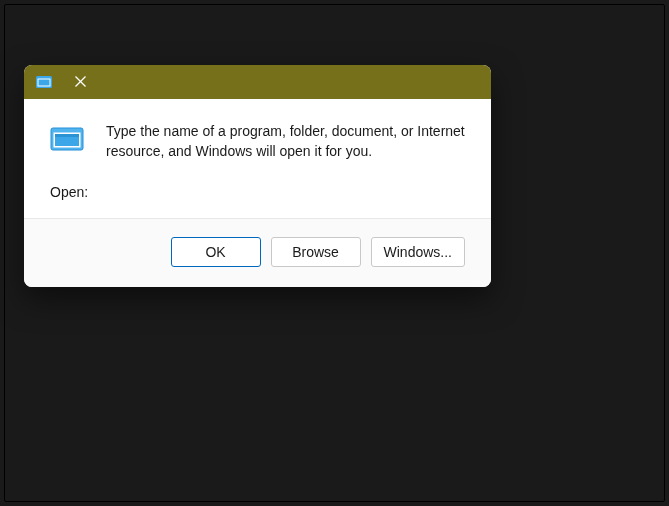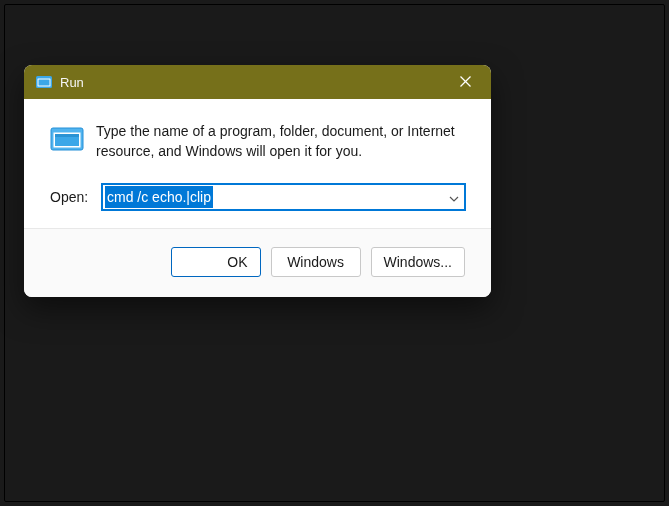--- a/index.html
+++ b/index.html
@@ -74,21 +74,21 @@
       width: 11px;
       height: 11px;
     }
     .dialog-body {
       padding: 22px 26px 18px 26px;
       background: #fff;
     }
     .info-row {
       display: flex;
       align-items: flex-start;
-      gap: 12px;
+      gap: 22px;
       margin-bottom: 22px;
     }
     .run-icon {
       width: 34px;
       height: 28px;
       flex-shrink: 0;
       margin-top: 4px;
     }
     .run-icon svg {
       width: 34px;
@@ -162,39 +162,37 @@
       border: 1px solid #c8c8c8;
       border-radius: 3px;
       font-size: 14px;
       font-family: inherit;
       color: #1a1a1a;
       cursor: pointer;
       padding: 0 12px;
     }
     .btn-primary {
       border: 1.5px solid #0067c0;
-      text-align: right;
     }
   </style>
 </head>
 <body>
 
 <div class="frame-border"></div>
 
 <div class="dialog">
 
   <div class="titlebar">
     <span class="titlebar-icon">
       <svg viewBox="0 0 16 12">
         <rect x="0" y="0" width="16" height="12" rx="1.5" fill="#3ba7e8"></rect>
         <rect x="1.5" y="2.5" width="13" height="8" rx="0.5" fill="#ffffff"></rect>
         <rect x="2.5" y="3.5" width="11" height="6" fill="#3ba7e8"></rect>
       </svg>
     </span>
-    <span class="titlebar-title">Run</span>
     <div class="close-btn">
       <span>
         <svg viewBox="0 0 11 11">
           <line x1="0.5" y1="0.5" x2="10.5" y2="10.5" stroke="#fff" stroke-width="1.2"></line>
           <line x1="10.5" y1="0.5" x2="0.5" y2="10.5" stroke="#fff" stroke-width="1.2"></line>
         </svg>
       </span>
     </div>
   </div>
 
@@ -206,31 +204,22 @@
           <rect x="3.5" y="7.5" width="27" height="15" fill="#ffffff"></rect>
           <rect x="5" y="9" width="24" height="12" fill="#3ba7e8"></rect>
           <rect x="5" y="9" width="24" height="3" fill="#2a93d4"></rect>
         </svg>
       </div>
       <div class="description">Type the name of a program, folder, document, or Internet resource, and Windows will open it for you.</div>
     </div>
 
     <div class="input-row">
       <div class="open-label">Open:</div>
-      <div class="combo-wrapper">
-        <input type="text" class="combo-input-real" readonly="" value="cmd /c echo.|clip" style="">
-        <span class="selected-text">cmd /c echo.|clip</span>
-        <span class="dropdown-arrow">
-          <svg viewBox="0 0 10 6">
-            <path d="M1 1 L5 5 L9 1" fill="none" stroke="#555" stroke-width="1.2"></path>
-          </svg>
-        </span>
-      </div>
     </div>
   </div>
 
   <div class="dialog-footer">
     <button class="btn btn-primary">OK</button>
-    <button class="btn">Windows</button>
+    <button class="btn">Browse</button>
     <button class="btn">Windows...</button>
   </div>
 
 </div>
 
 </body></html>

